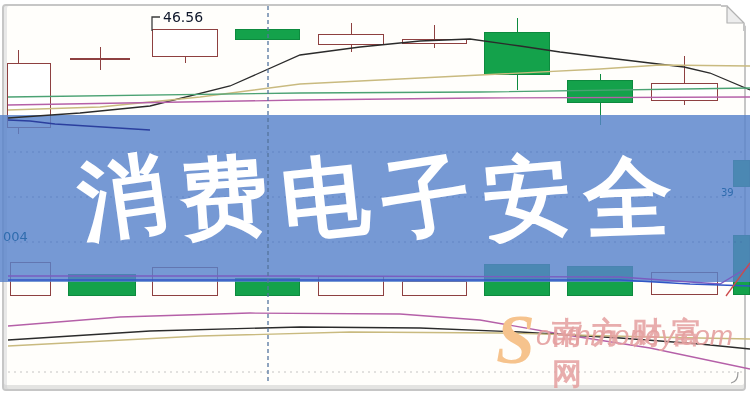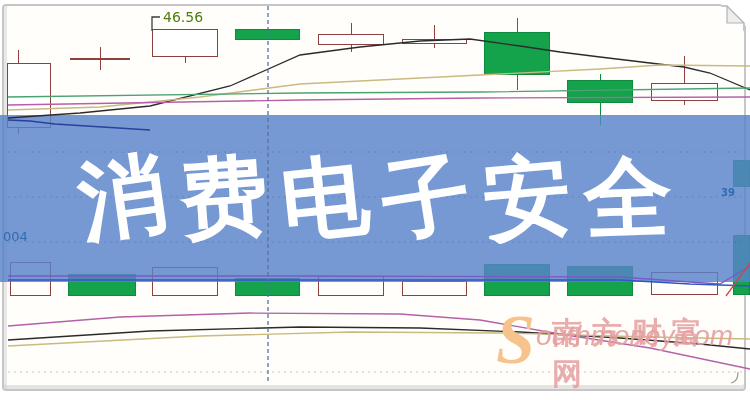--- a/index.html
+++ b/index.html
@@ -12,21 +12,21 @@
   #candle-layer{position:absolute;inset:0;z-index:1;}
   #candle-layer div{position:absolute;box-sizing:border-box;}
   .banner{position:absolute;left:0;right:0;top:115px;height:167px;z-index:2;}
   #lines-svg{position:absolute;inset:0;z-index:3;pointer-events:none;}
   .banner-title{position:absolute;left:0;right:0;top:122px;height:152px;z-index:5;
                 display:flex;align-items:center;justify-content:center;gap:13px;
                 font-size:88px;font-weight:bold;line-height:1;}
   .banner-title span{display:inline-block;}
   .price-label{position:absolute;left:163px;top:9px;font-size:14px;z-index:4;}
   .code-left{position:absolute;left:3px;top:221px;font-size:13px;z-index:4;}
-  .code-right{position:absolute;left:721px;top:187px;font-size:10px;z-index:4;font-weight:bold;}
+  .code-right{position:absolute;left:721px;top:187px;font-size:10px;z-index:4;}
   .watermark{position:absolute;inset:0;z-index:4;pointer-events:none;}
   .wm-s{position:absolute;left:496px;top:300px;font-size:70px;
         font-family:"Liberation Serif","DejaVu Serif",serif;font-style:italic;font-weight:bold;}
   .wm-cn{position:absolute;left:552px;top:313px;font-size:30px;font-weight:bold;
          letter-spacing:10px;opacity:.85;}
   .wm-en{position:absolute;left:536px;top:320px;font-size:28px;opacity:.9;
          font-family:Liberation Sans, sans-serif;font-style:italic;}
   .fold-svg{position:absolute;inset:0;z-index:6;pointer-events:none;}
 </style>
 </head>
@@ -87,21 +87,21 @@
       <polyline points="8,276 300,276 620,277 690,282 720,284 750,266" fill="none" stroke="#7a5cc0" stroke-width="1.3"></polyline>
       <polyline points="8,280 300,280 620,280 690,284 750,286" fill="none" stroke="#3056c6" stroke-width="1.3"></polyline>
       <polyline points="726,296 750,263" fill="none" stroke="#cc4a4a" stroke-width="1.3"></polyline>
       <polyline points="8,326 120,317 250,313 400,314 480,320 560,334 650,348 750,369" fill="none" stroke="#b560a8" stroke-width="1.3"></polyline>
       <polyline points="8,340 150,331 300,327 420,328 520,332 620,338 700,344 750,349" fill="none" stroke="#2b2b2b" stroke-width="1.3"></polyline>
       <polyline points="8,346 200,336 350,332 500,333 650,337 750,339" fill="none" stroke="#c9ba7f" stroke-width="1.3"></polyline>
       <polyline points="152,31 152,17 160,17" fill="none" stroke="#3c3c3c" stroke-width="1.3"></polyline>
       <polyline points="268,6 268,382" fill="none" stroke="#54749e" stroke-width="1.3" stroke-dasharray="4 3"></polyline>
     </svg>
 
-  <div class="price-label" style="color: #4d7c0f;">46.56</div>
+  <div class="price-label" style="color: #0f172a;">46.56</div>
   <div class="code-left" style="color: rgb(47, 108, 174); margin-top: 8px;">004</div>
   <div class="code-right" style="color: rgb(47, 108, 174);">39</div>
 
   <div class="banner-title" style="color: rgb(255, 255, 255);">
       <span style="transform: rotate(-8deg);">消</span>
       <span style="transform: rotate(-4deg);">费</span>
       <span style="transform: rotate(-6deg);">电</span>
       <span style="transform: rotate(-9deg);">子</span>
       <span style="transform: rotate(-5deg);">安</span>
       <span style="transform: rotate(-2deg);">全</span>

